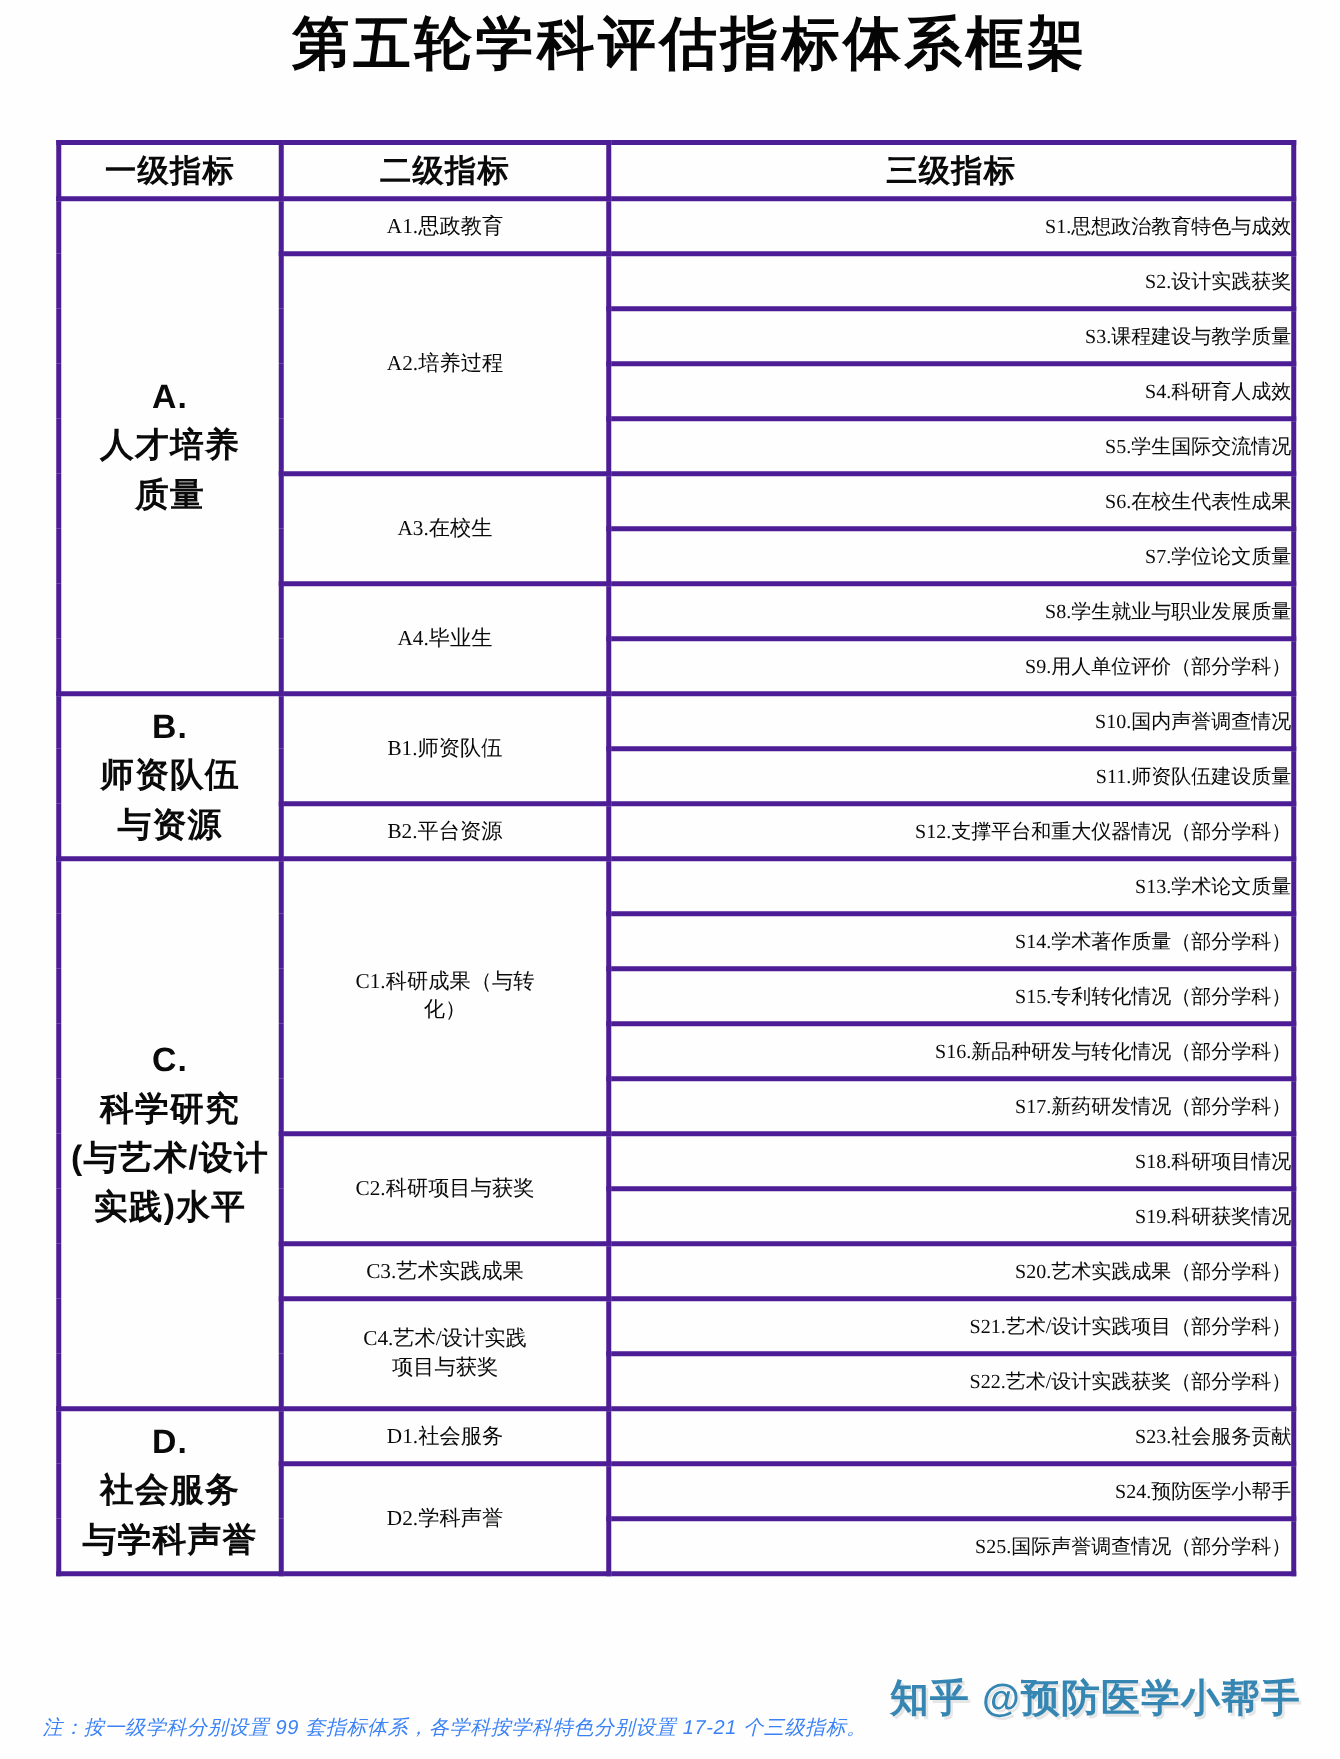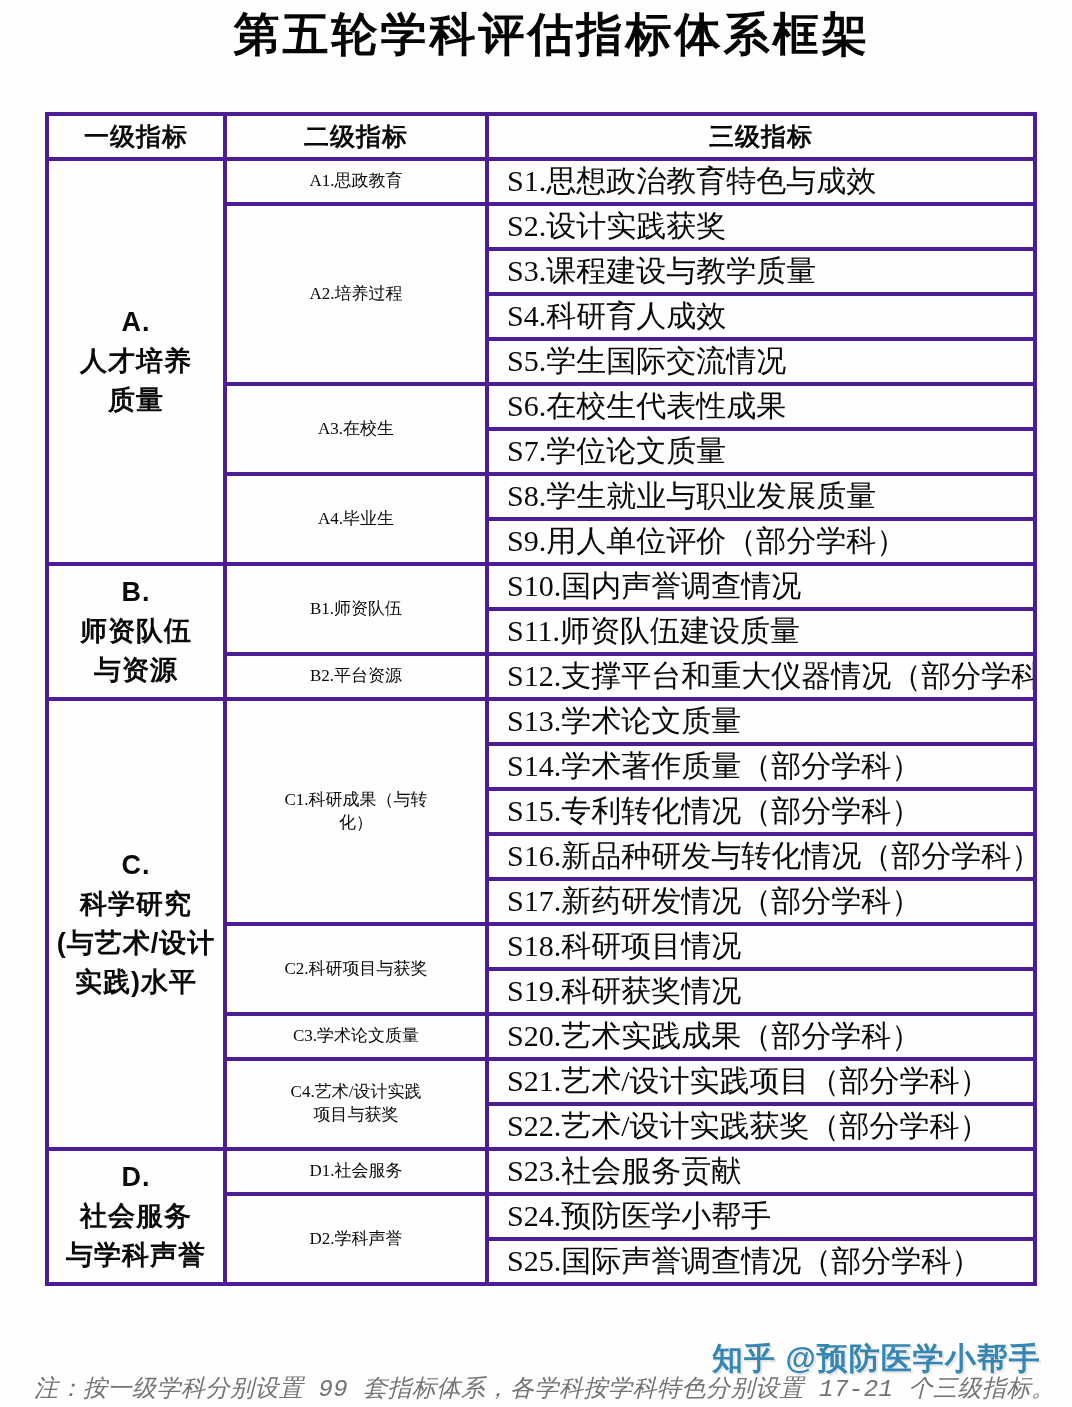--- a/index.html
+++ b/index.html
@@ -60,36 +60,36 @@
     letter-spacing: 1px;
   }
   .lv2 {
     font-size: 17px;
     text-align: center;
     vertical-align: middle;
     white-space: pre-line;
     line-height: 1.35;
   }
   .lv3 {
-    font-size: 30px;
-    text-align: left;
+    font-size: 16px;
+    text-align: right;
     vertical-align: middle;
     padding-left: 18px;
     white-space: nowrap;
   }
   .note {
     position: absolute;
     left: 34px;
     top: 1372px;
     width: 1010px;
-    font-family: Liberation Mono, monospace;
+    font-family: Liberation Sans, sans-serif;
     font-style: italic;
-    font-size: 24px;
+    font-size: 16px;
     letter-spacing: 0.5px;
-    color: #737373;
+    color: #3b82f6;
     white-space: nowrap;
   }
   .watermark {
     position: absolute;
     left: 712px;
     top: 1338px;
     font-family: "Liberation Sans", sans-serif;
     font-size: 31px;
     font-weight: bold;
     color: #0369a1;
@@ -194,21 +194,21 @@
         <td class="lv3">S17.新药研发情况（部分学科）</td>
       </tr>
       <tr>
         <td class="lv2" rowspan="2">C2.科研项目与获奖</td>
         <td class="lv3">S18.科研项目情况</td>
       </tr>
       <tr>
         <td class="lv3">S19.科研获奖情况</td>
       </tr>
       <tr>
-        <td class="lv2">C3.学术论文质量</td>
+        <td class="lv2">C3.艺术实践成果</td>
         <td class="lv3">S20.艺术实践成果（部分学科）</td>
       </tr>
       <tr>
         <td class="lv2" rowspan="2">C4.艺术/设计实践
 项目与获奖</td>
         <td class="lv3">S21.艺术/设计实践项目（部分学科）</td>
       </tr>
       <tr>
         <td class="lv3">S22.艺术/设计实践获奖（部分学科）</td>
       </tr>

